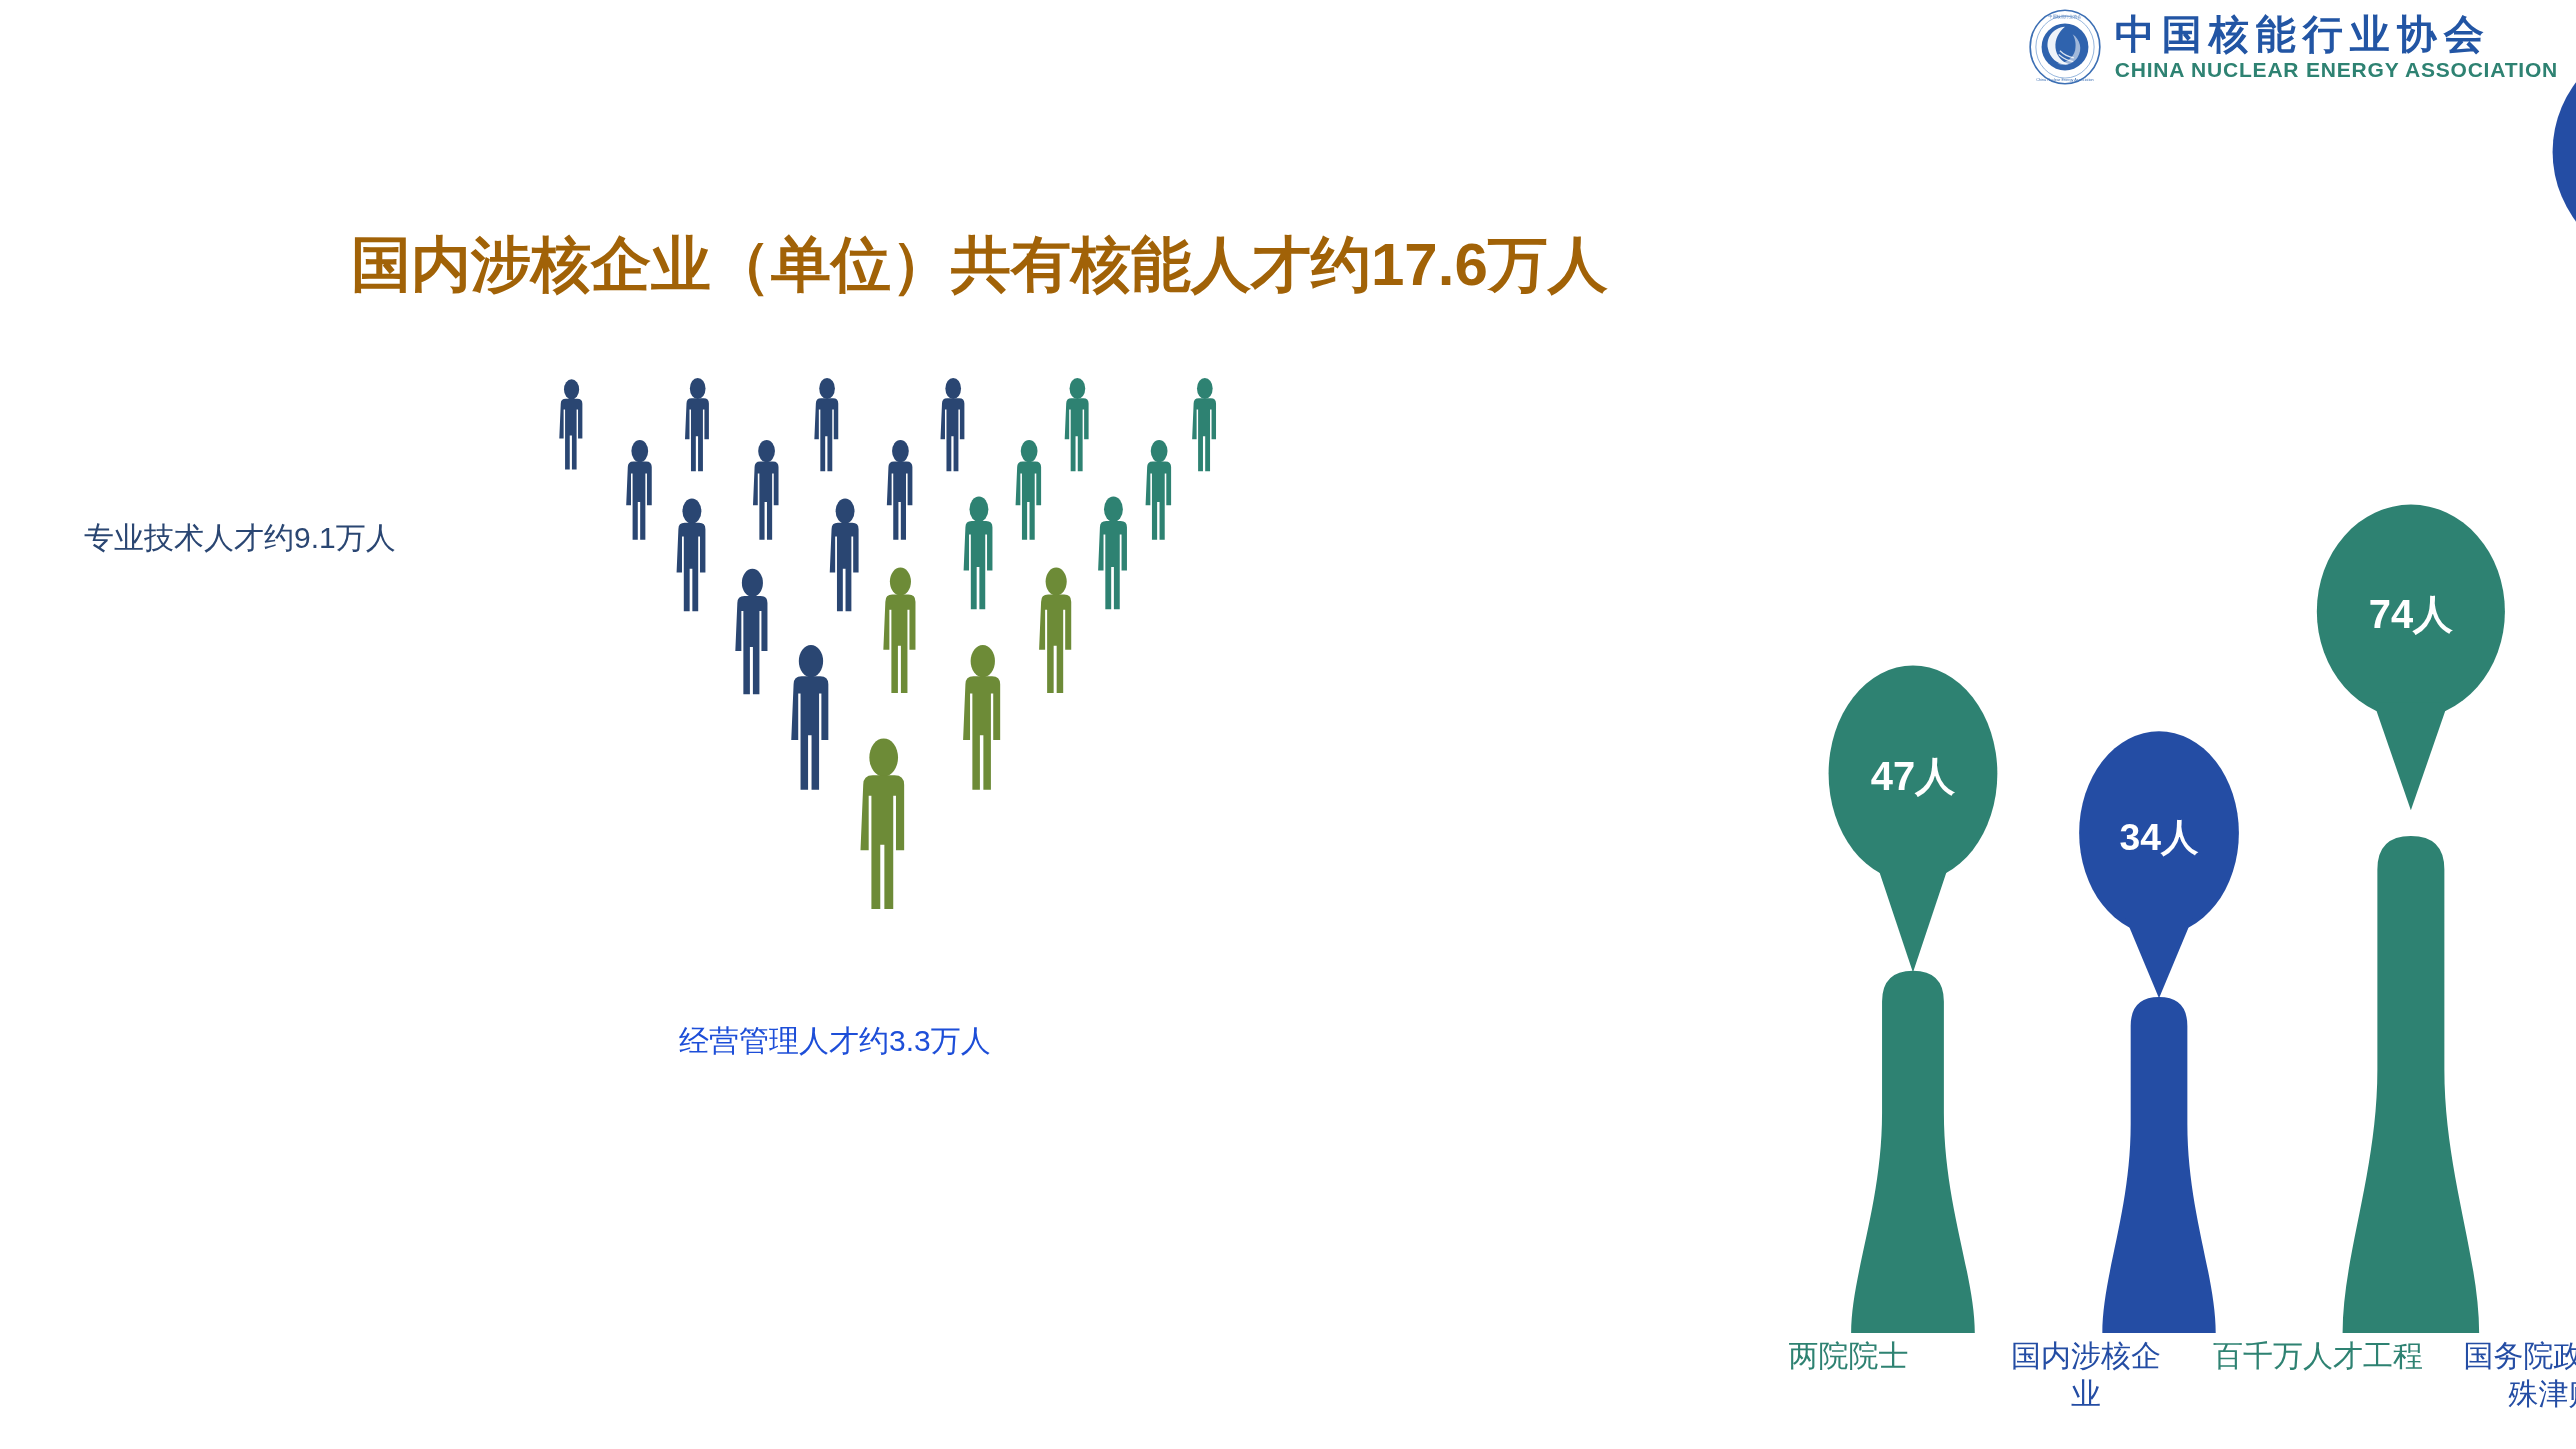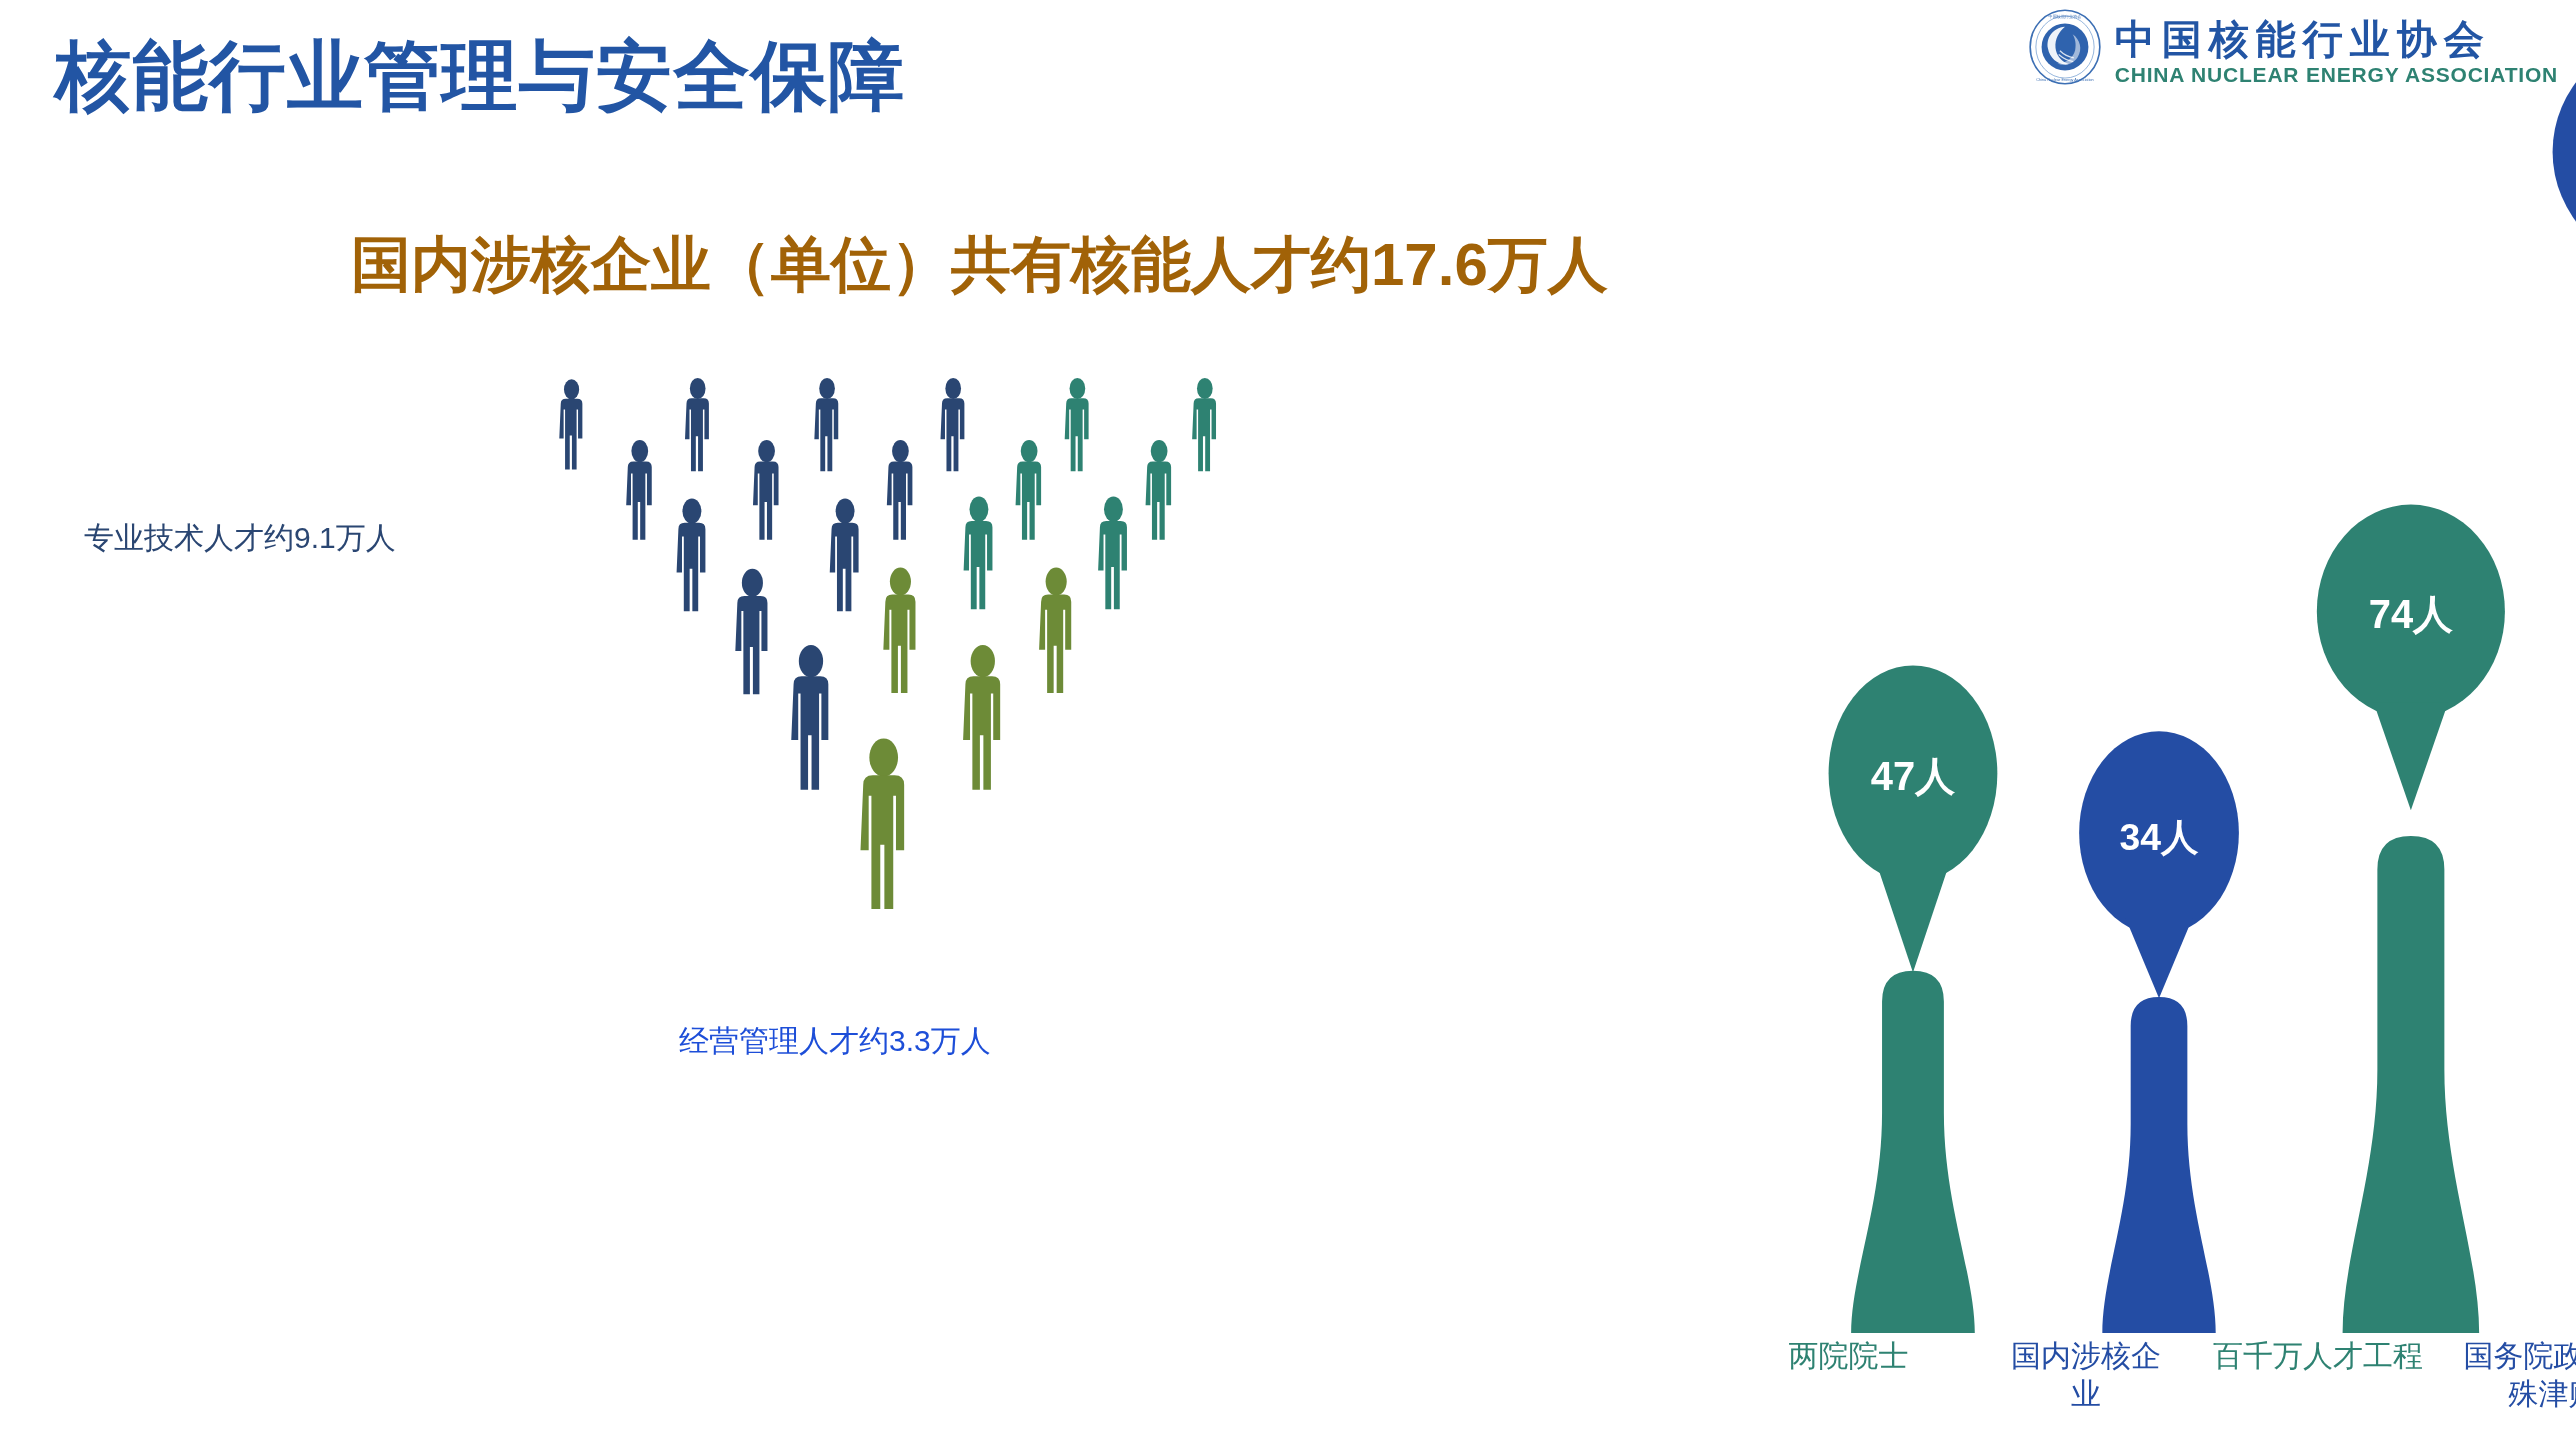--- a/index.html
+++ b/index.html
@@ -5,21 +5,21 @@
   html,body{margin:0;padding:0;background:#ffffff;}
   body{width:2576px;height:1449px;position:relative;overflow:hidden;
        font-family:"Liberation Sans","DejaVu Sans",sans-serif;}
   .slide{position:absolute;inset:0;background:#fff;}
 
   
   .title{position:absolute;left:55px;top:26px;font-size:76px;font-weight:bold;
          color:#2255A4;letter-spacing:1.3px;white-space:nowrap;}
 
   
-  .logo{position:absolute;right:18px;top:9px;display:flex;align-items:flex-end;gap:11.6px;}
+  .logo{position:absolute;right:18px;top:9px;display:flex;align-items:center;gap:11.6px;}
   .logo-mark{width:76px;height:76px;flex:none;}
   .logo-txt{display:flex;flex-direction:column;line-height:1;}
   .logo-cn{font-size:40px;font-weight:bold;color:#2255A4;letter-spacing:7px;
            white-space:nowrap;}
   .logo-en{font-size:21px;font-weight:bold;color:#2E8272;letter-spacing:0.8px;
            white-space:nowrap;margin-top:5.2px;}
 
   
   .subtitle{position:absolute;left:351px;top:225px;font-size:60px;font-weight:bold;
             color:#a16207;white-space:nowrap;}
@@ -40,21 +40,20 @@
   .bubble-val{font-family:"Liberation Sans","DejaVu Sans",sans-serif;
               font-weight:bold;fill:#ffffff;text-anchor:middle;}
   .tick-lbl{position:absolute;text-align:center;font-size:30px;line-height:1.28;
             white-space:pre-line;}
 </style>
 </head>
 <body>
 
 <div class="slide">
 
-  <div class="title">核能行业管理与安全保障</div>
 
   <div class="logo">
     <svg class="logo-mark" viewBox="0 0 120 120">
       <ellipse cx="60" cy="60" rx="55" ry="58" fill="none" stroke="#3C6FB4" stroke-width="2.6"></ellipse>
       <ellipse cx="60" cy="60" rx="46" ry="49" fill="none" stroke="#7FA6D4" stroke-width="1.3"></ellipse>
       <circle cx="60" cy="60" r="37" fill="#2F63AE"></circle>
       <path d="M60 28 C40 30 30 46 33 62 C36 79 51 90 66 87 C55 83 46 73 45 61 C44 48 50 36 60 28 Z" fill="#ffffff" opacity="0.92"></path>
       <path d="M72 40 C84 48 88 64 80 76 C73 87 59 91 48 86 C62 86 73 77 76 65 C78 55 76 46 72 40 Z" fill="#ffffff" opacity="0.55"></path>
       <path d="M52 66 C58 72 66 76 74 77" stroke="#ffffff" stroke-width="2" fill="none" opacity="0.8"></path>
       <path d="M50 72 C57 78 65 82 73 83" stroke="#ffffff" stroke-width="2" fill="none" opacity="0.8"></path>

